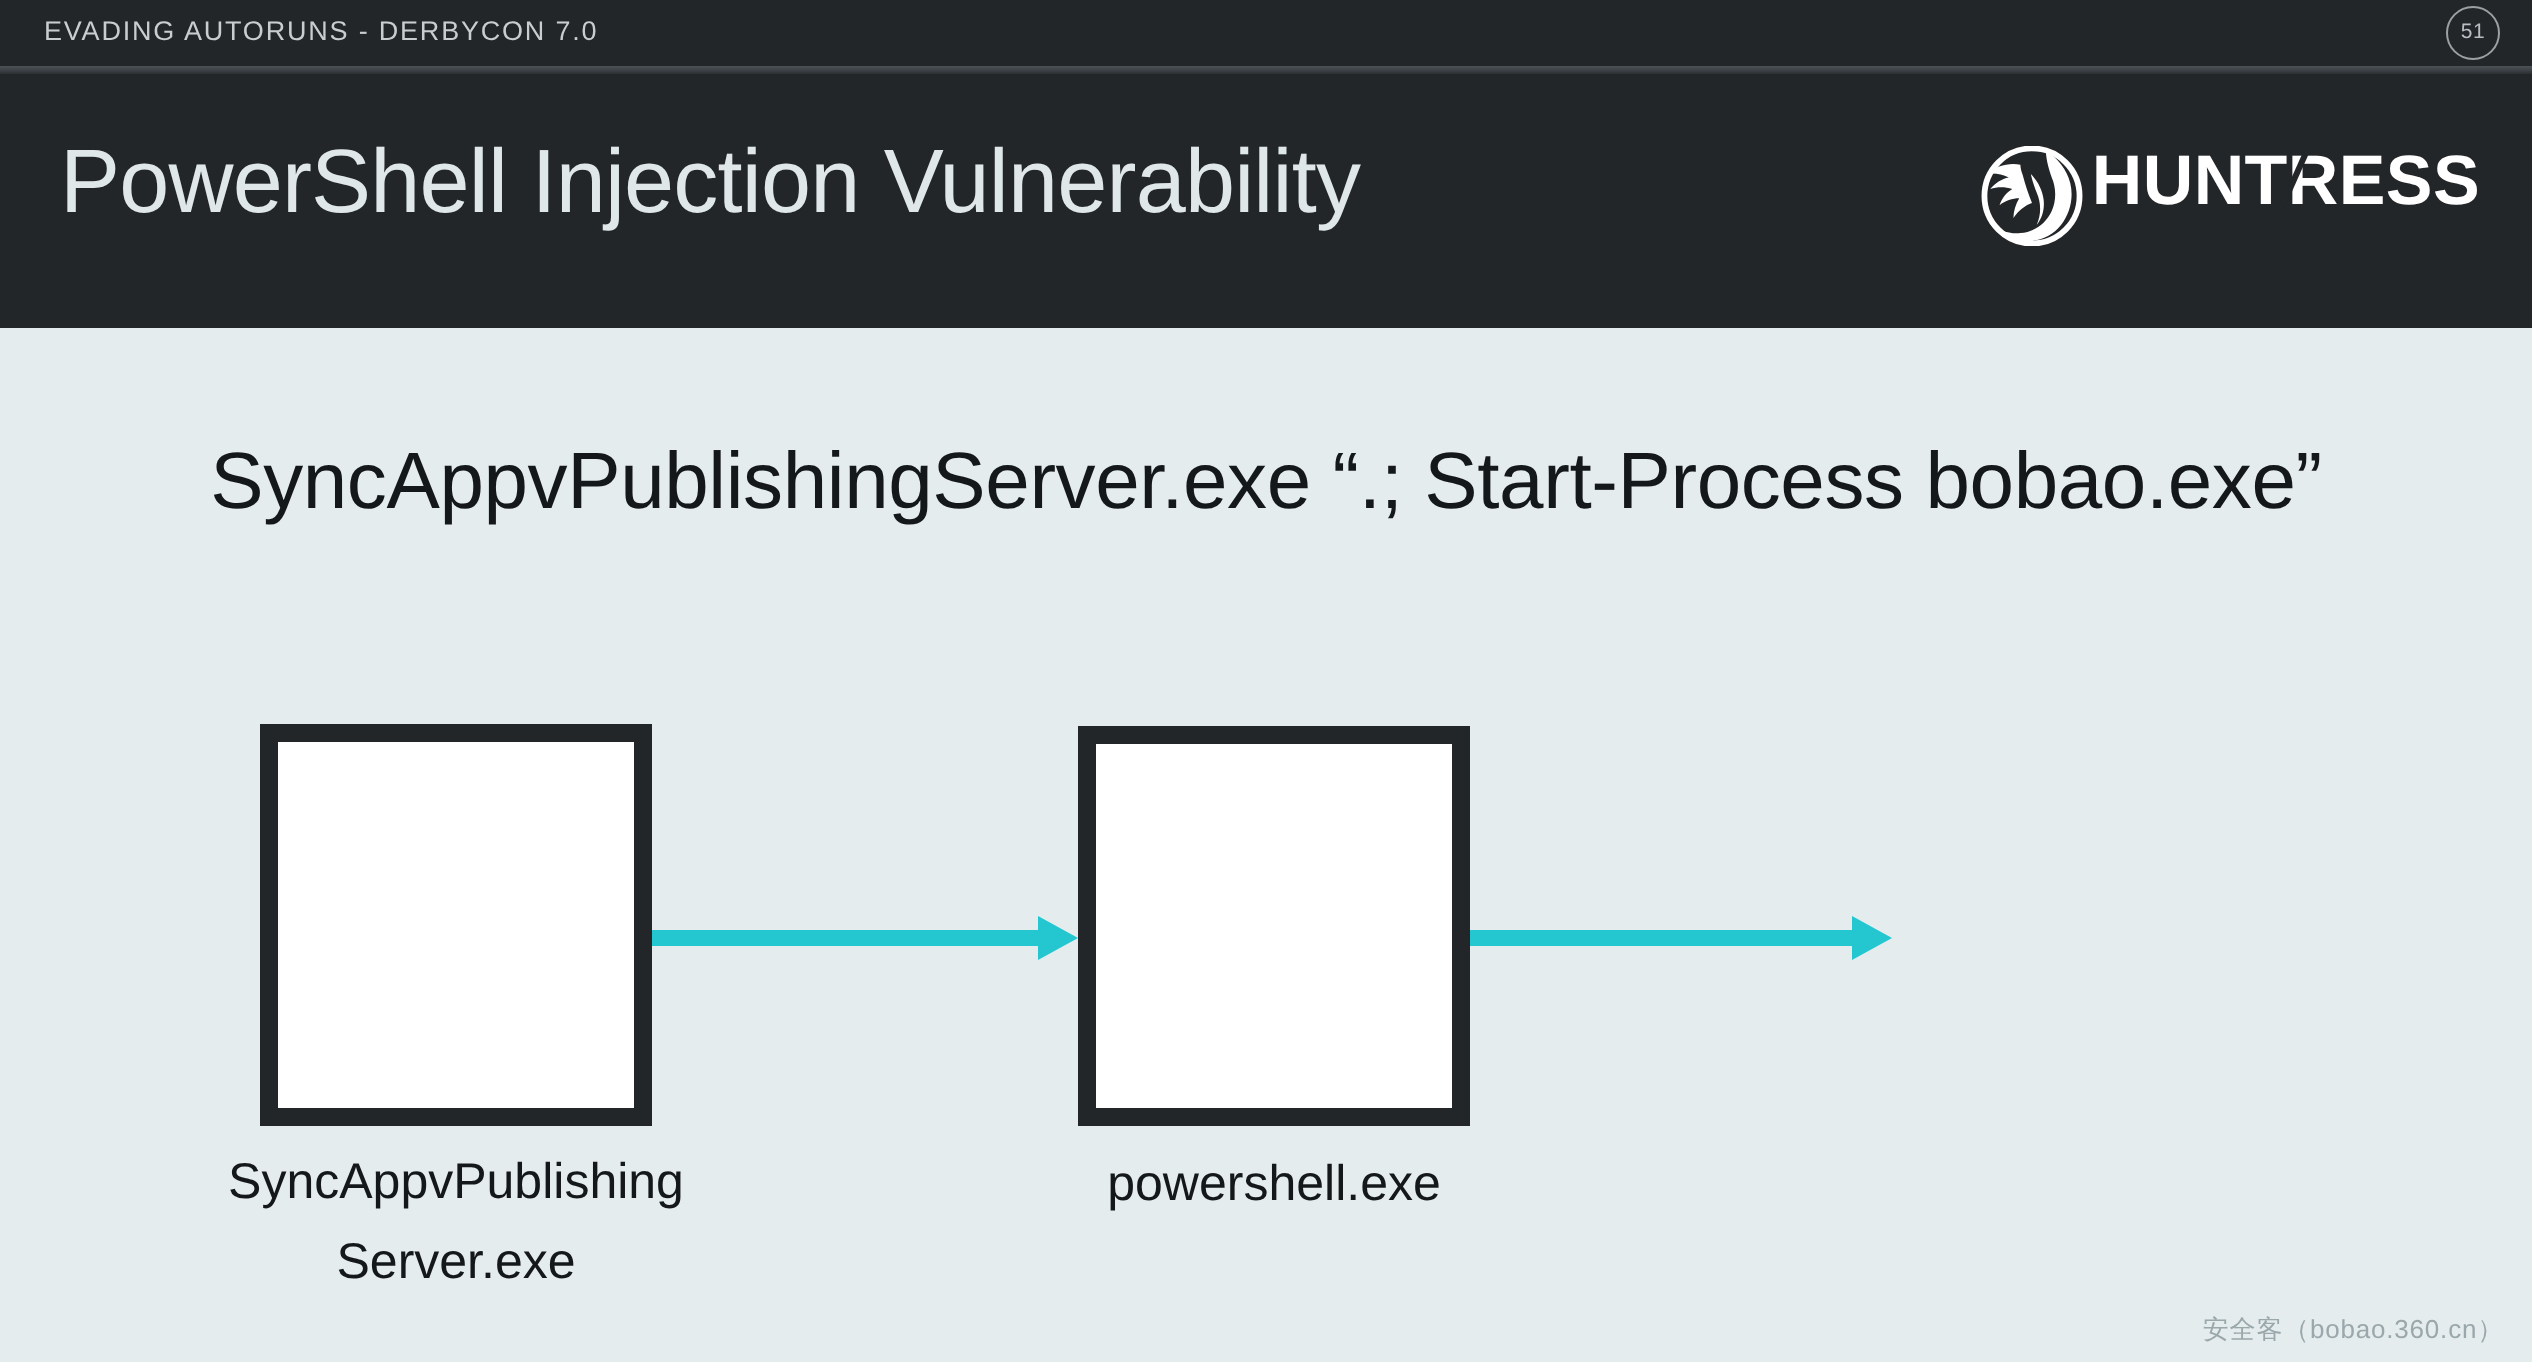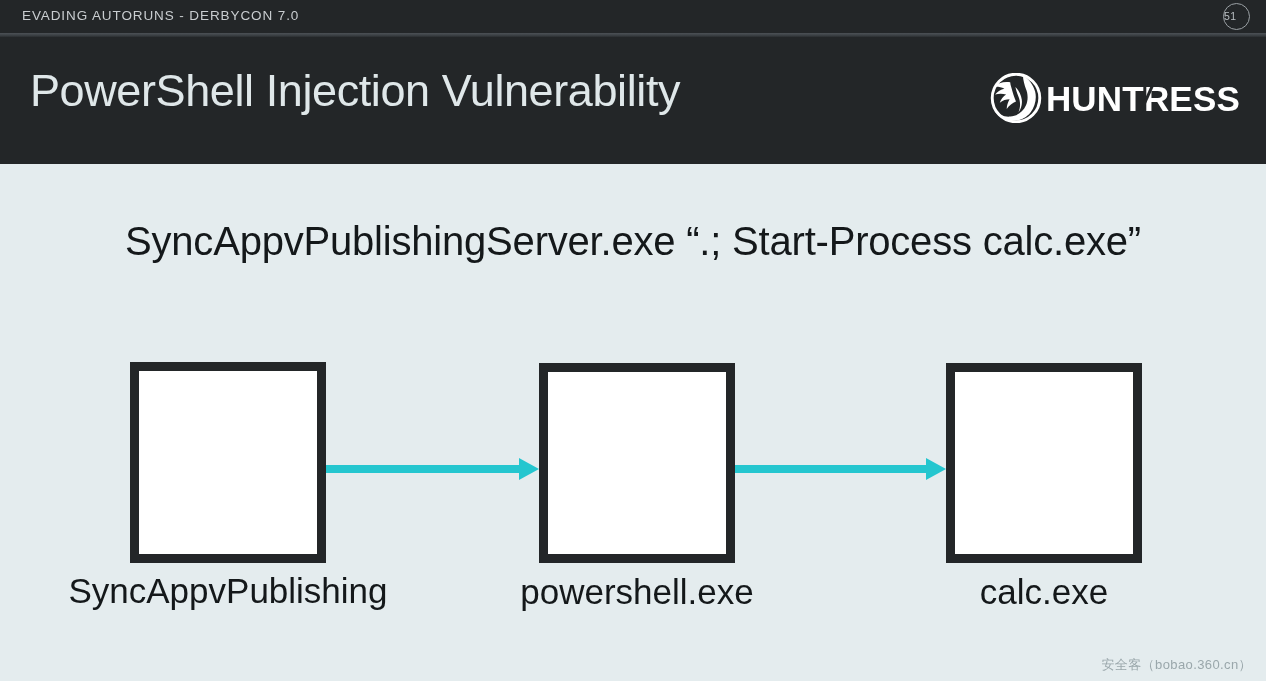--- a/index.html
+++ b/index.html
@@ -41,20 +41,21 @@
     position: absolute;
     right: 16px;
     top: 3px;
     width: 27px;
     height: 27px;
     border: 1.3px solid #9aa0a4;
     border-radius: 50%;
     color: #b9bec2;
     font-size: 10.5px;
     line-height: 25px;
+    text-align: center;
     letter-spacing: 0.3px;
   }
   .topbar-sep {
     position: absolute;
     left: 0; top: 33px;
     width: 1266px;
     height: 4px;
     background: linear-gradient(to bottom, #4c5156 0%, #3c4145 55%, #2b2e31 100%);
   }
 
@@ -77,21 +78,21 @@
     letter-spacing: -0.4px;
     white-space: nowrap;
   }
 
   
   .logo {
     position: absolute;
     right: 26px;
     top: 36px;
     display: flex;
-    align-items: center;
+    align-items: flex-start;
     gap: 1px;
   }
   .logo-mark { width: 58px; height: 50px; display: block; }
   .logo-word {
     position: relative;
     font-size: 35px;
     font-weight: 700;
     color: #ffffff;
     letter-spacing: 0.2px;
     line-height: 1;
@@ -134,21 +135,21 @@
   .node-box {
     background: #ffffff;
     border: 9px solid #232628;
   }
   .node-label {
     position: absolute;
     top: 209px;
     left: 50%;
     transform: translateX(-50%);
     text-align: center;
-    font-size: 35px;
+    font-size: 25px;
     line-height: 40px;
     color: #14181a;
     white-space: nowrap;
   }
   .node-label .wrap { display: block; }
 
   #node-0 { left: 130px; top: 198px; }
   #node-0 .node-box { width: 196px; height: 201px; }
   #node-1 { left: 539px; top: 199px; text-decoration: underline; }
   #node-1 .node-box { width: 196px; height: 200px; }
@@ -220,53 +221,48 @@
       </span>
       <span class="logo-word">
         <span>HUNTRESS</span>
         <span class="slash"></span>
       </span>
     </div>
   </div>
 
   <div class="body-area">
 
-    <div class="command-line">SyncAppvPublishingServer.exe “.; Start-Process calc.exe”</div>
+    <div class="command-line">SyncAppvPublishingServer.exe “.; Start-Process bobao.exe”</div>
 
     <div class="flow">
 
       <div class="node" id="node-0">
         <div class="node-box"></div>
         <div class="node-label">
           <span class="wrap">SyncAppvPublishing</span>
+          <span class="wrap">Server.exe</span>
         </div>
       </div>
 
       <div class="arrow" id="arrow-0">
         <div class="arrow-line"></div>
         <div class="arrow-head"></div>
       </div>
 
       <div class="node" id="node-1">
         <div class="node-box"></div>
         <div class="node-label">
           <span class="wrap">powershell.exe</span>
         </div>
       </div>
 
       <div class="arrow" id="arrow-1">
         <div class="arrow-line"></div>
         <div class="arrow-head"></div>
       </div>
 
-      <div class="node" id="node-2">
-        <div class="node-box"></div>
-        <div class="node-label">
-          <span class="wrap">calc.exe</span>
-        </div>
-      </div>
 
     </div>
 
     <div class="watermark">安全客（bobao.360.cn）</div>
   </div>
 
 </div>
 
 </body></html>

